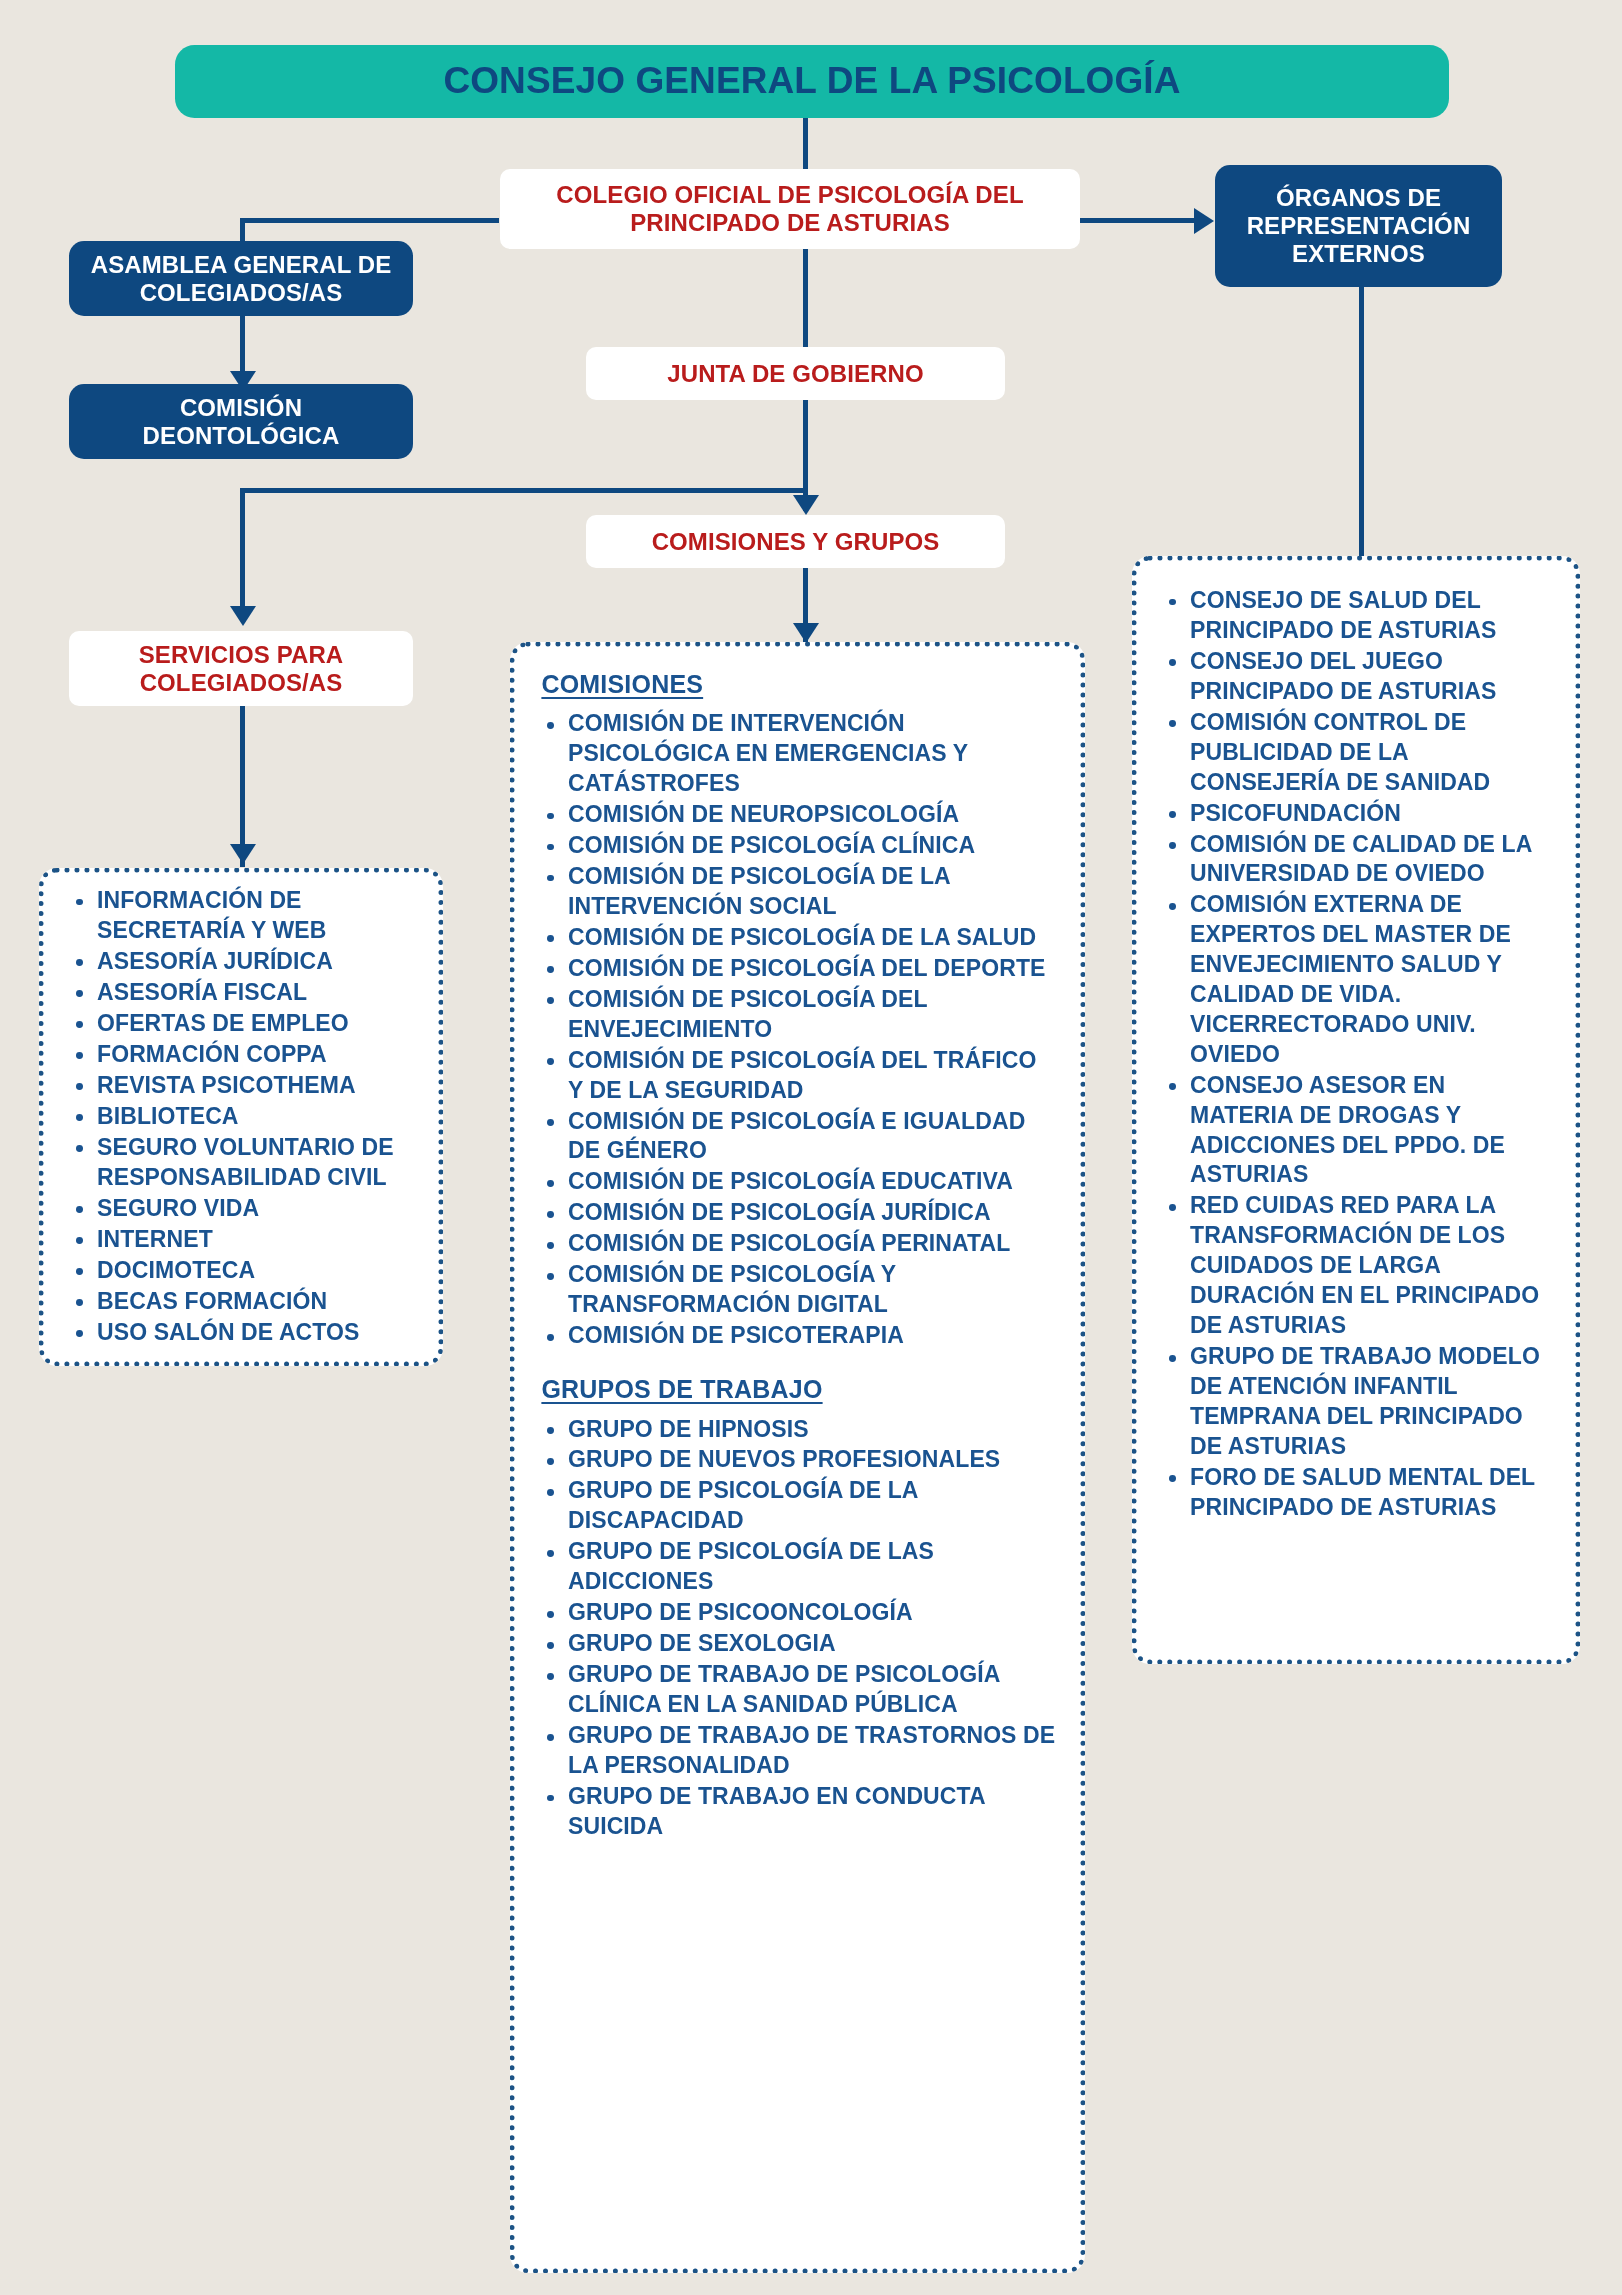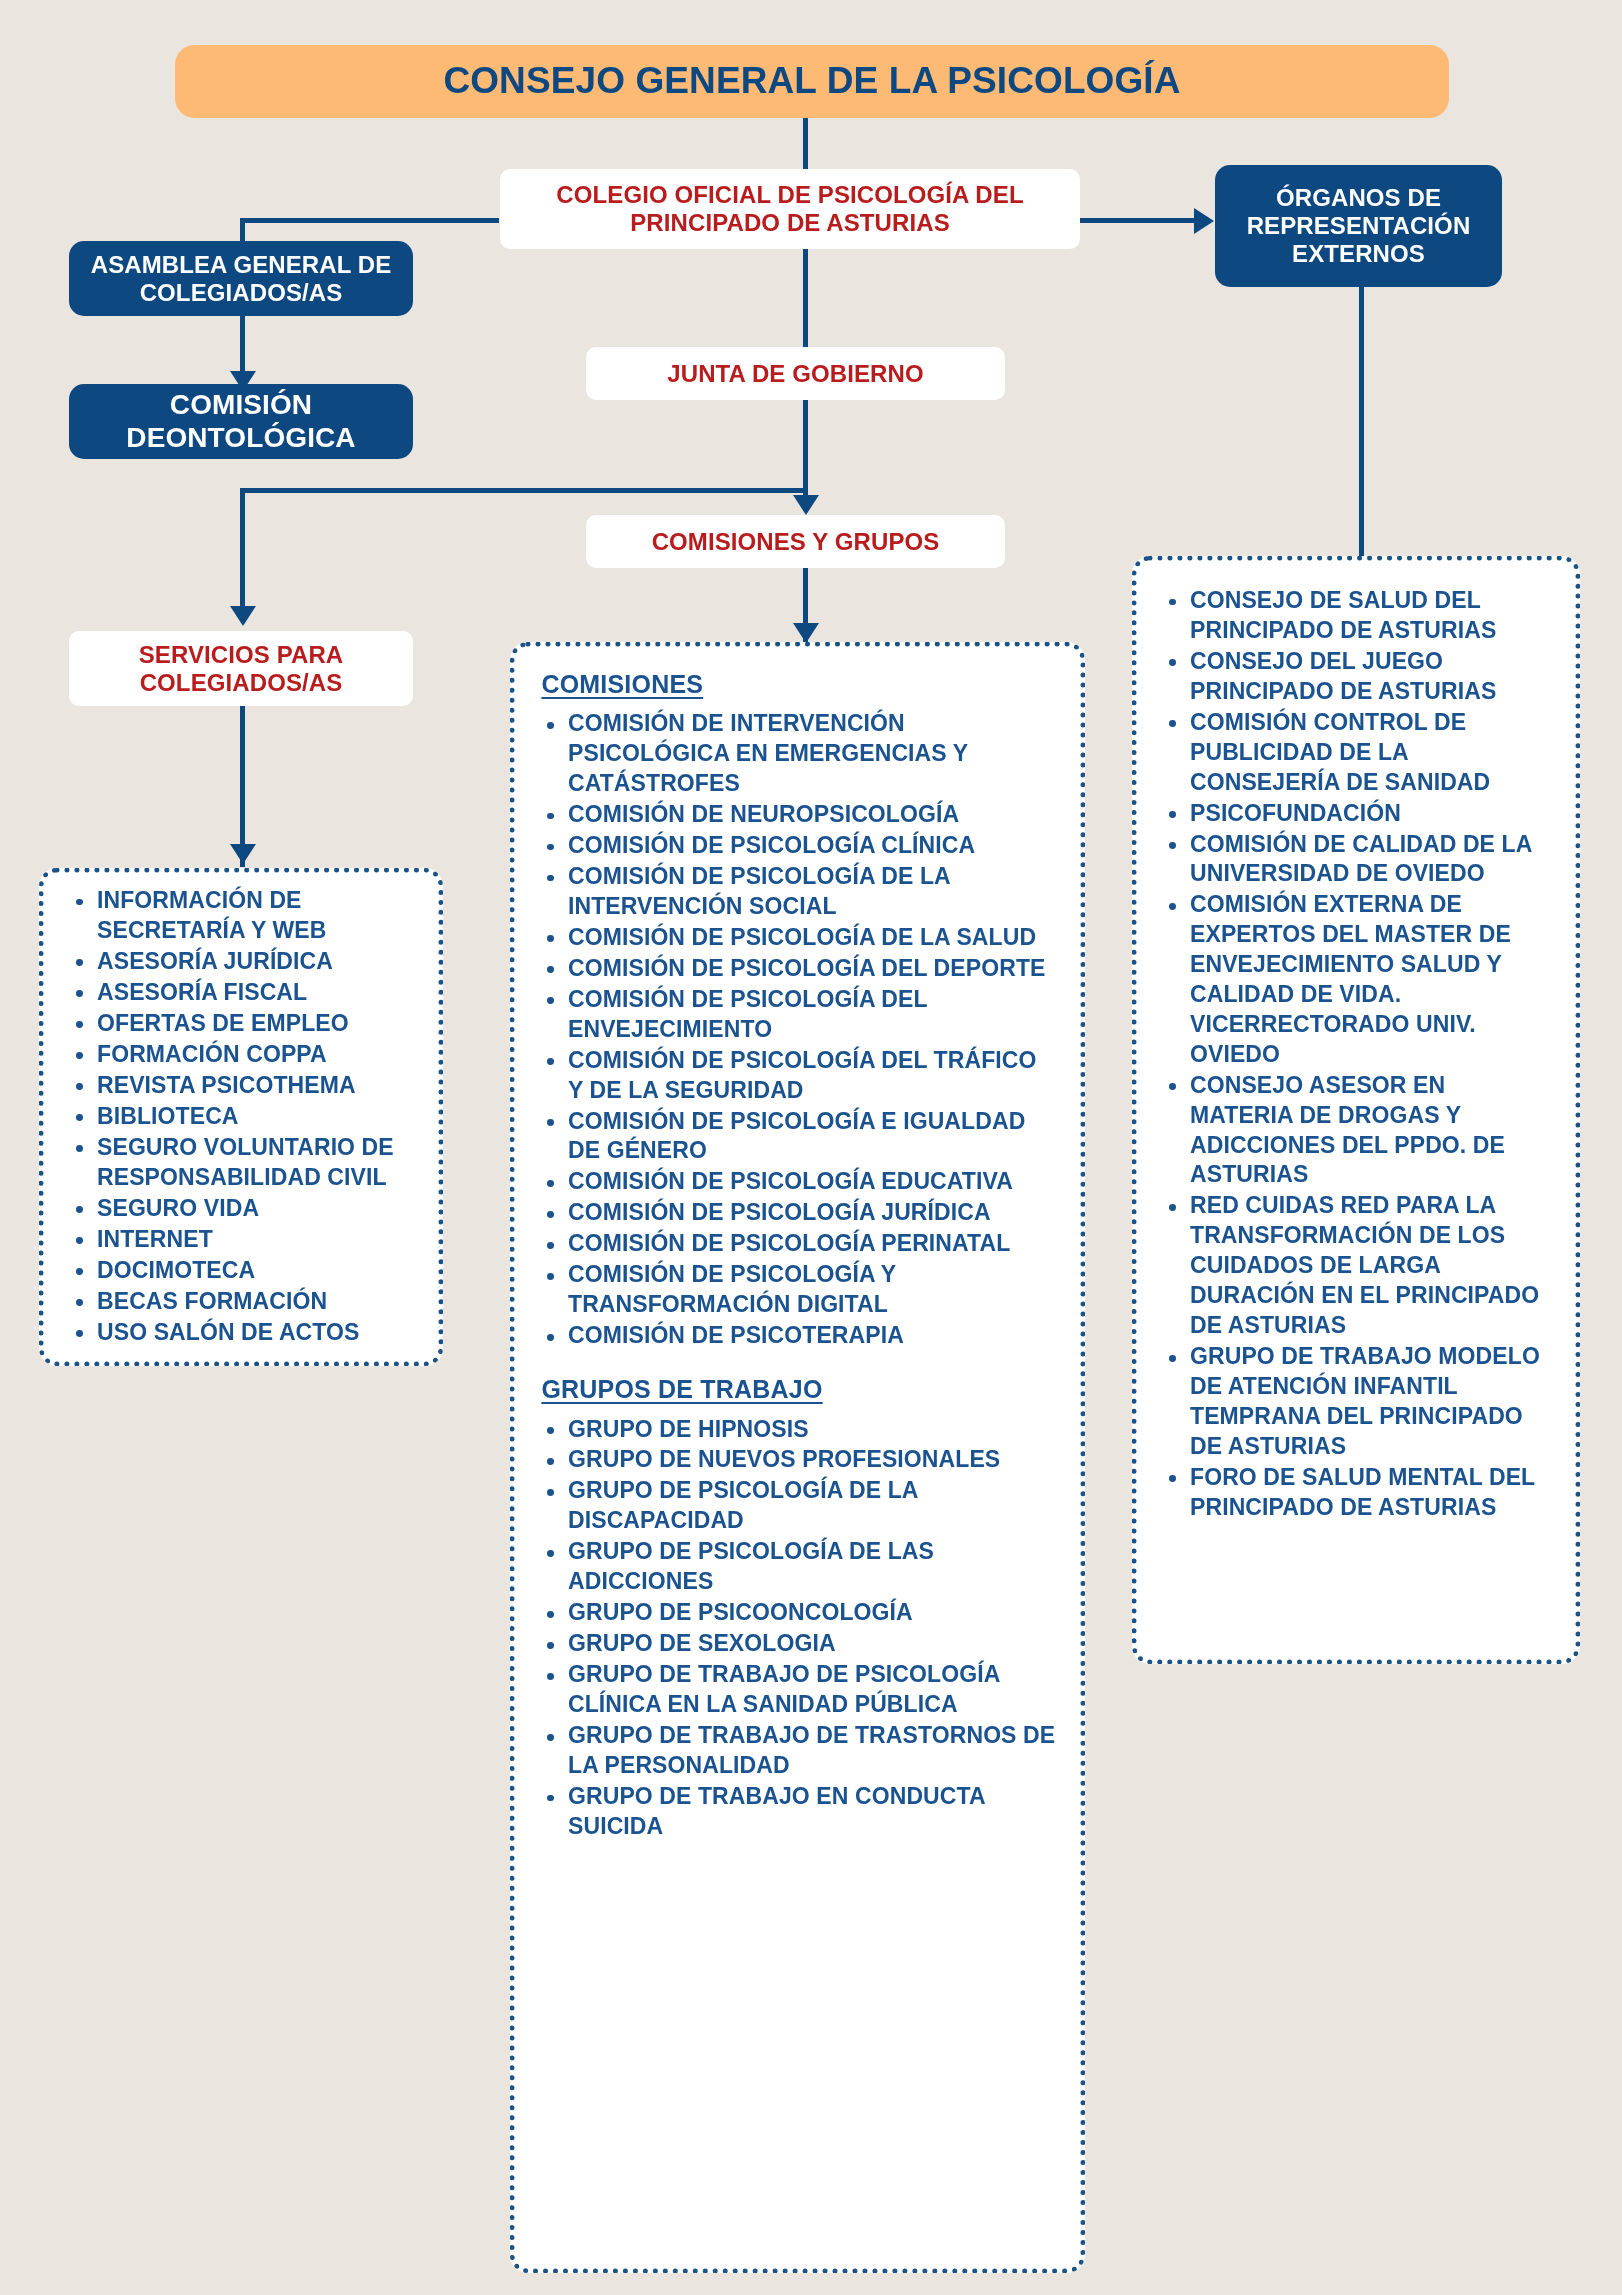--- a/index.html
+++ b/index.html
@@ -24,21 +24,21 @@
     box-sizing: border-box;
     display: flex;
     align-items: center;
     justify-content: center;
     text-align: center;
     line-height: 1.16;
     font-weight: bold;
     letter-spacing: 0.1px;
   }
   .box-yellow {
-    background: #fdba74;
+    background: #14b8a6;
     color: #0E4880;
     border-radius: 19.5px;
   }
   .box-blue {
     background: #0E4880;
     color: #FFFFFF;
     border-radius: 15px;
   }
   .box-white {
     background: #FFFFFF;
@@ -153,21 +153,21 @@
   </div>
 
   <div class="box box-blue" style="left:1215px; top:165px; width:287px; height:122px; font-size:24px; padding:0 13.8px;">
     <span>ÓRGANOS DE REPRESENTACIÓN EXTERNOS</span>
   </div>
 
   <div class="box box-blue" style="left:69px; top:241px; width:344px; height:75px; font-size:24px; padding:0 13.8px;">
     <span>ASAMBLEA GENERAL DE COLEGIADOS/AS</span>
   </div>
 
-  <div class="box box-blue" style="left:69px; top:384px; width:344px; height:75px; font-size:28px; padding:0 13.8px;">
+  <div class="box box-blue" style="left:69px; top:384px; width:344px; height:75px; font-size:24px; padding:0 13.8px;">
     <span>COMISIÓN DEONTOLÓGICA</span>
   </div>
 
   <div class="box box-white" style="left:586px; top:347px; width:419px; height:53px; font-size:24px; padding:0 13.8px;">
     <span>JUNTA DE GOBIERNO</span>
   </div>
 
   <div class="box box-white" style="left:586px; top:515px; width:419px; height:53px; font-size:24px; padding:0 8px;">
     <span>COMISIONES Y GRUPOS</span>
   </div>

